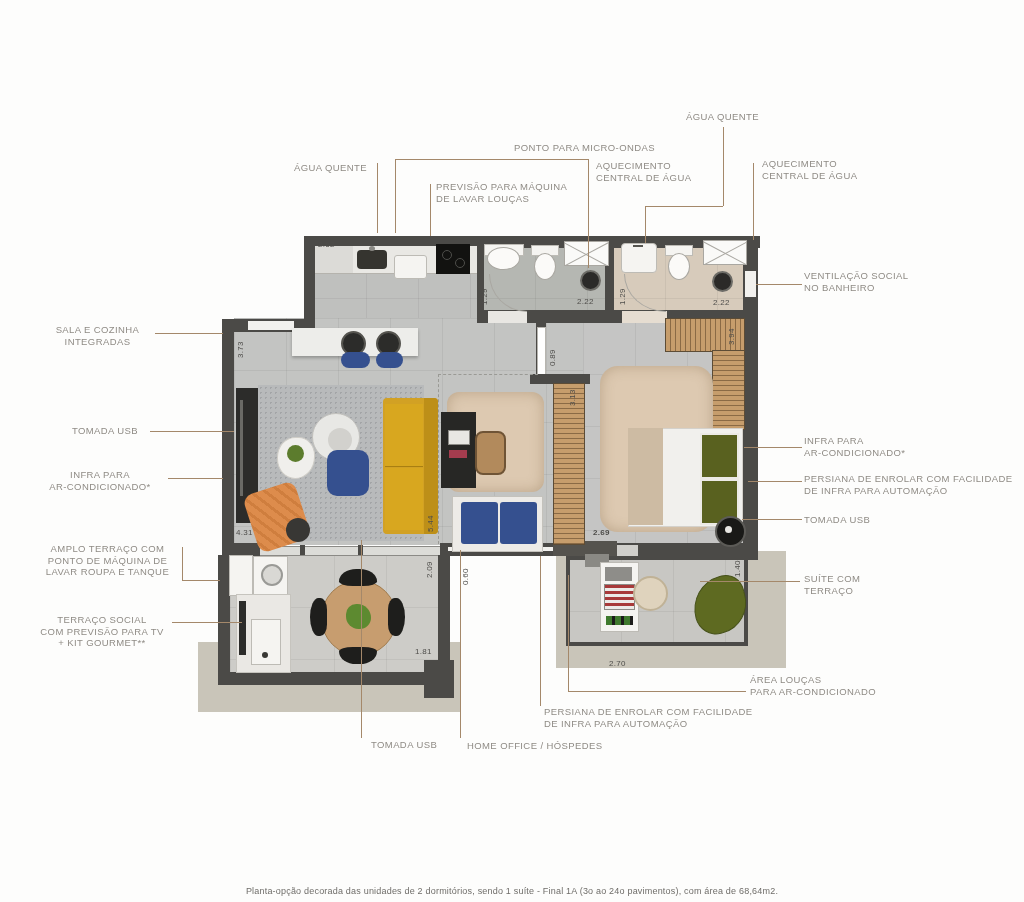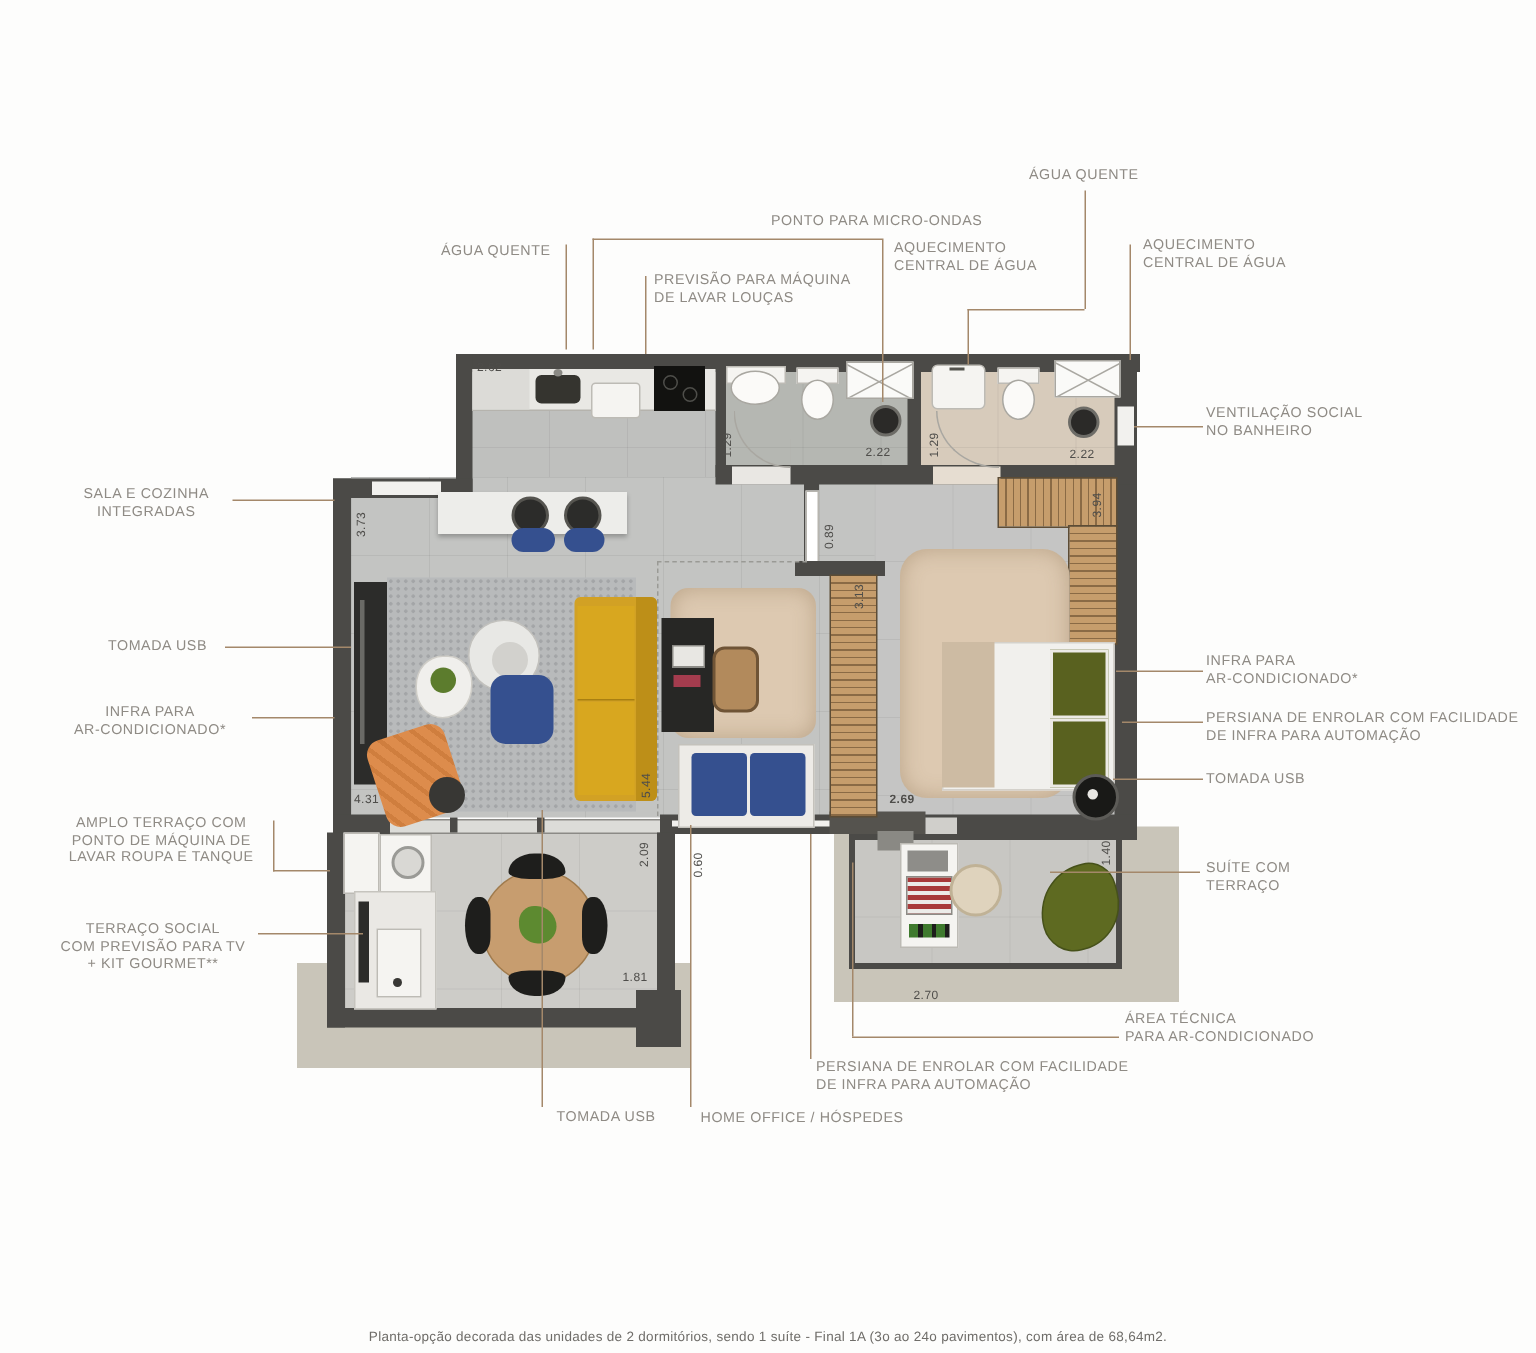--- a/index.html
+++ b/index.html
@@ -226,21 +226,21 @@
   <div class="ann c" style="left:35px;top:543px;width:145px;">AMPLO TERRAÇO COM
 PONTO DE MÁQUINA DE
 LAVAR ROUPA E TANQUE</div>
   <div class="ann" style="left:804px;top:435px;">INFRA PARA
 AR-CONDICIONADO*</div>
   <div class="ann" style="left:804px;top:473px;">PERSIANA DE ENROLAR COM FACILIDADE
 DE INFRA PARA AUTOMAÇÃO</div>
   <div class="ann" style="left:804px;top:514px;">TOMADA USB</div>
   <div class="ann" style="left:804px;top:573px;">SUÍTE COM
 TERRAÇO</div>
-  <div class="ann" style="left:750px;top:674px;">ÁREA TÉCNICA
+  <div class="ann" style="left:750px;top:674px;">ÁREA LOUÇAS
 PARA AR-CONDICIONADO</div>
   <div class="ann" style="left:544px;top:706px;">PERSIANA DE ENROLAR COM FACILIDADE
 DE INFRA PARA AUTOMAÇÃO</div>
   <div class="ann" style="left:371px;top:739px;">TOMADA USB</div>
   <div class="ann" style="left:467px;top:740px;">HOME OFFICE / HÓSPEDES</div>
 
   <div class="dim" style="left:318px;top:240px;">2.62</div>
   <div class="dim rot" style="left:236px;top:358px;">3.73</div>
   <div class="dim rot" style="left:480px;top:305px;">1.29</div>
   <div class="dim" style="left:577px;top:297px;">2.22</div>

